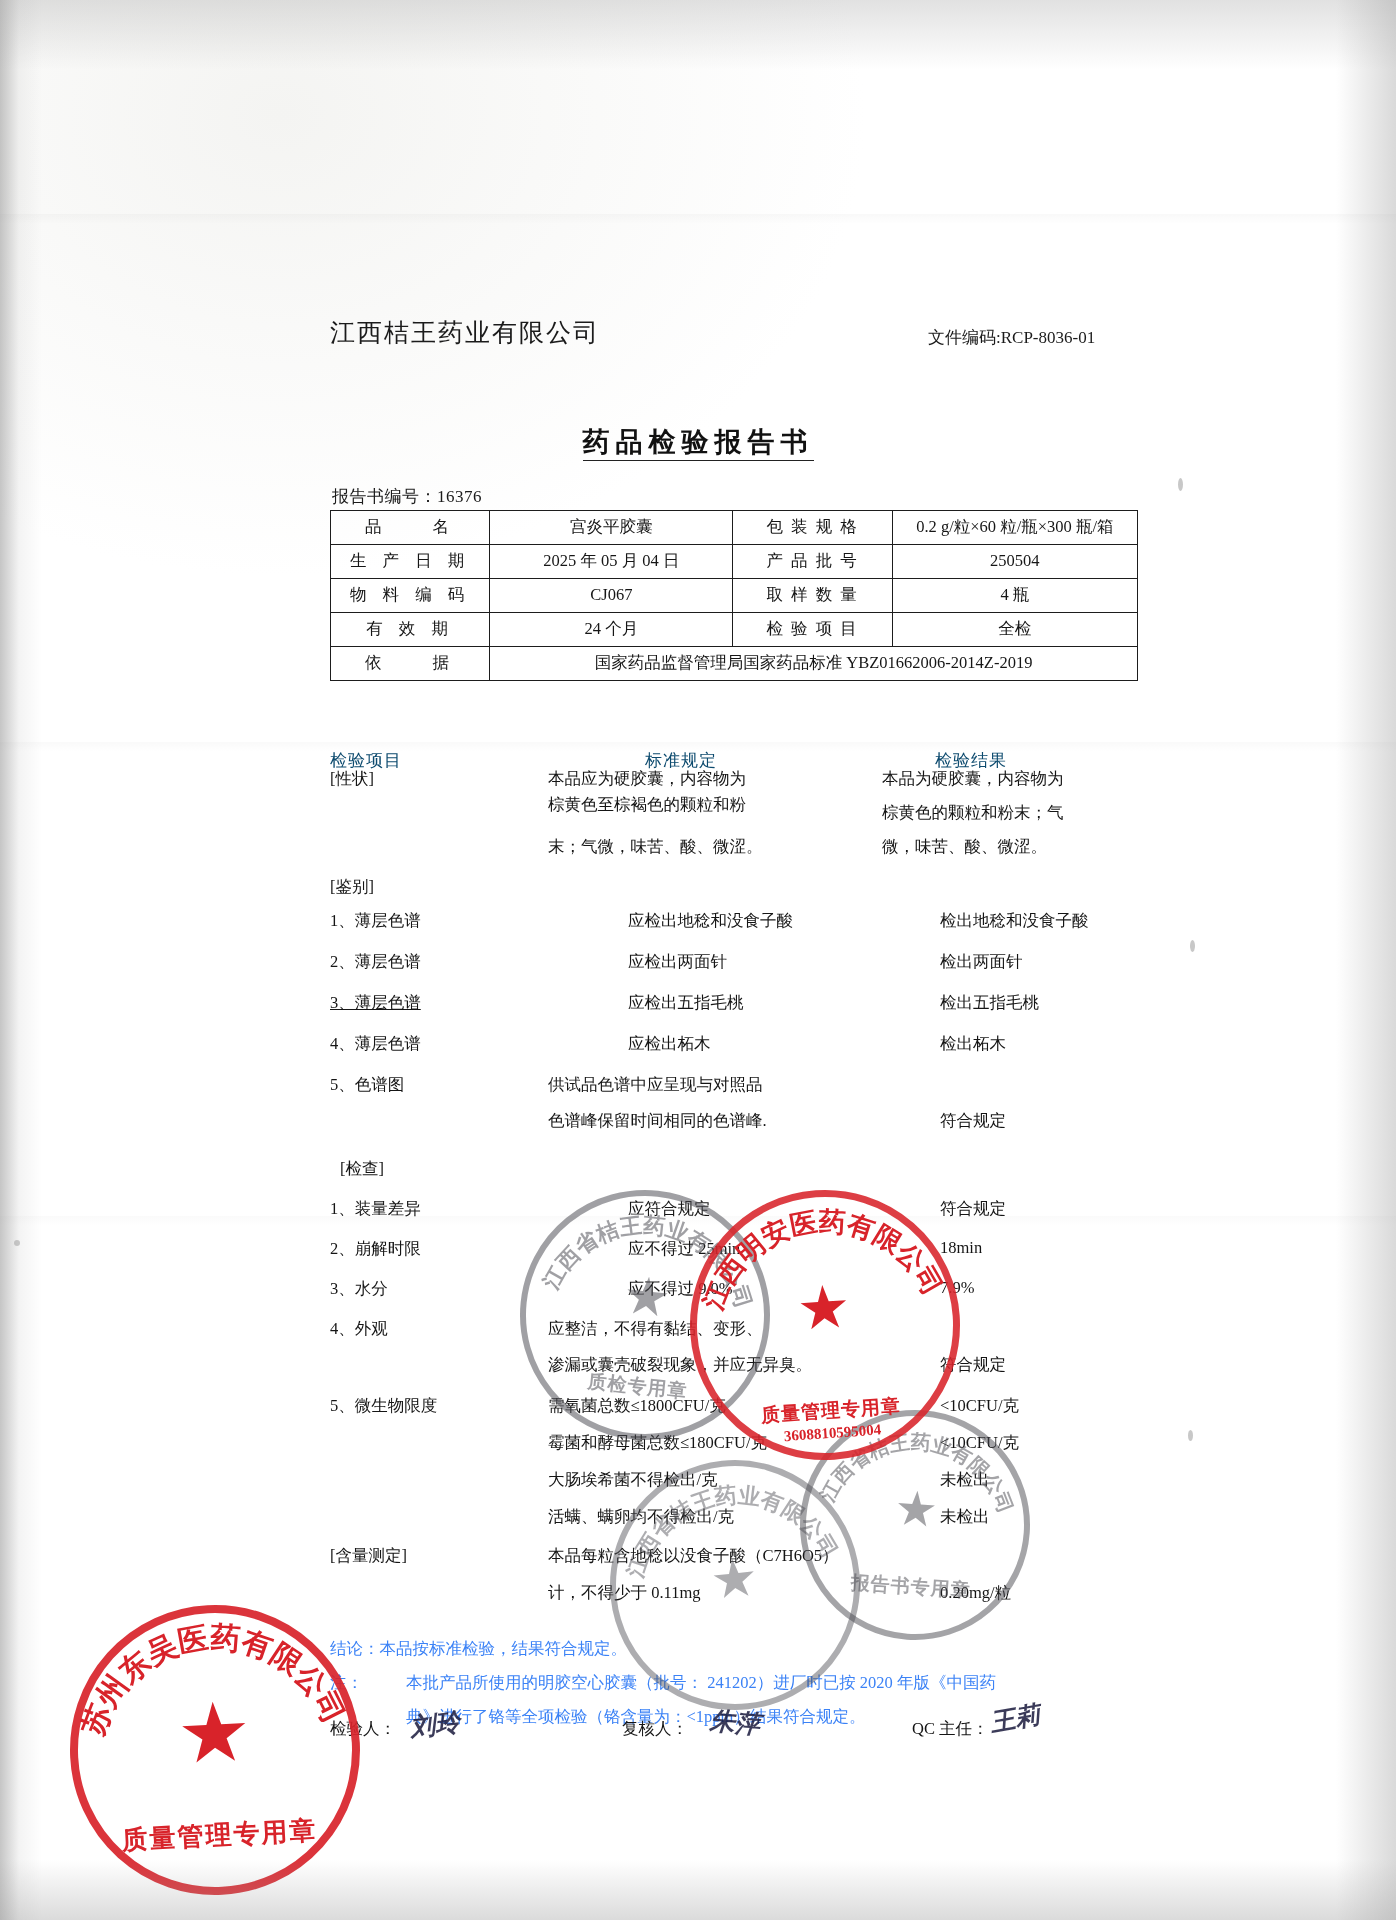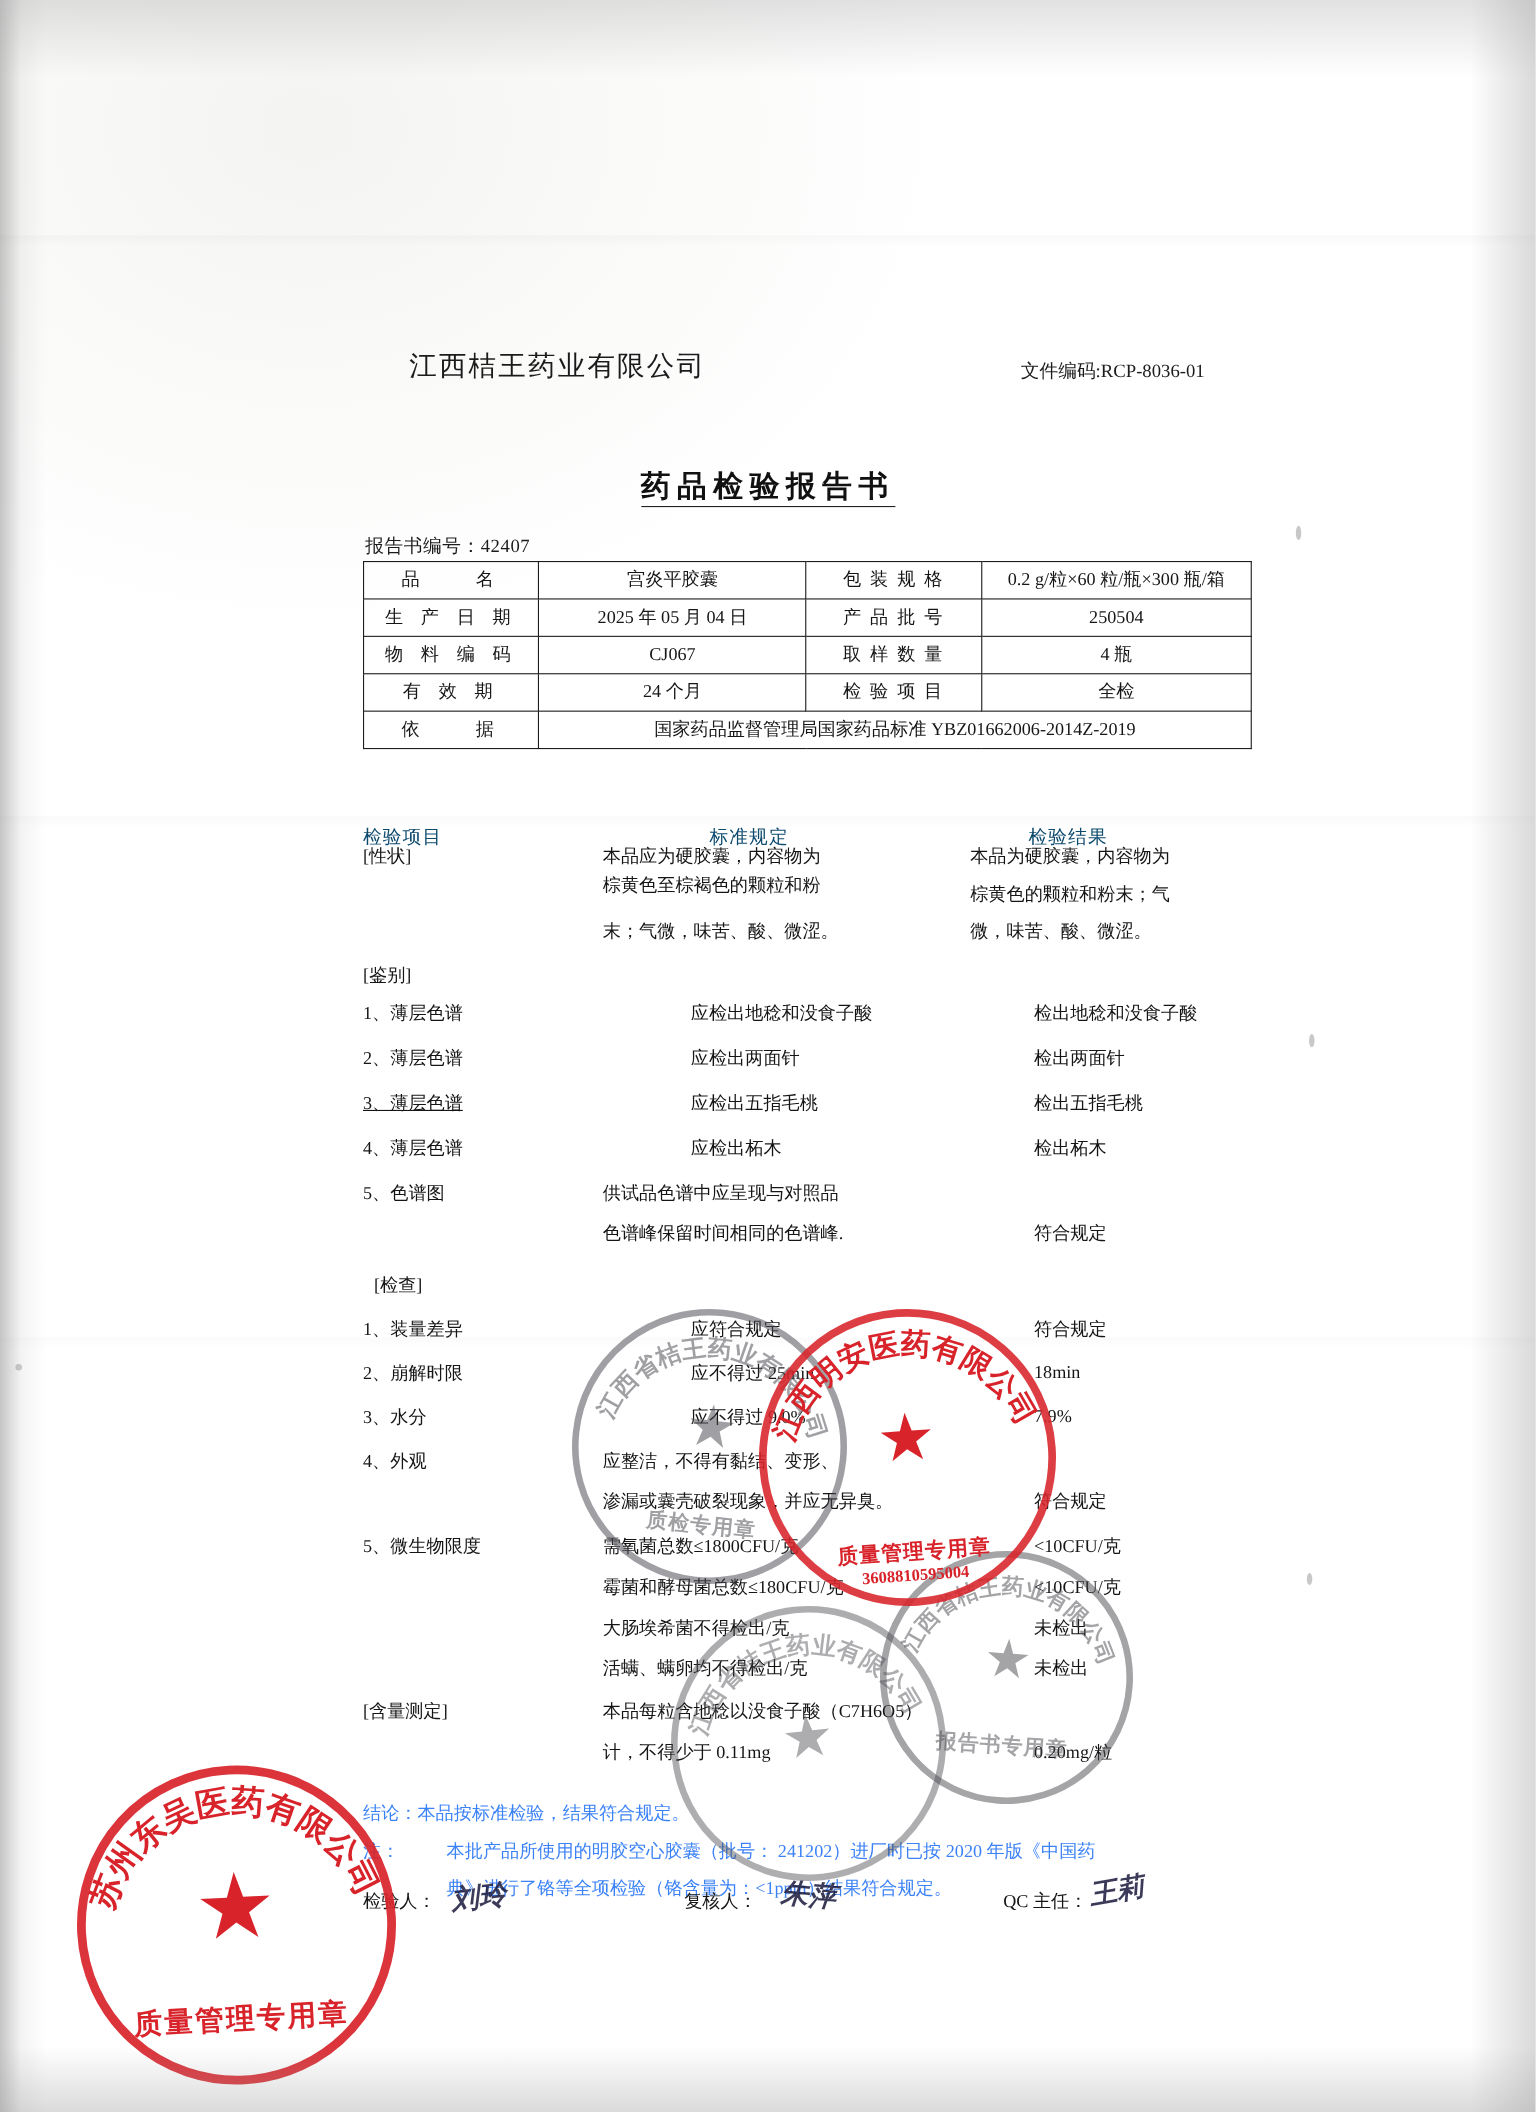--- a/index.html
+++ b/index.html
@@ -70,21 +70,20 @@
     height: 1920px;
   }
   .company {
     position: absolute;
     left: 330px;
     top: 316px;
     font-size: 25px;
     letter-spacing: 2px;
     color: #1b1b1b;
     font-family: "Liberation Serif", "DejaVu Serif", serif;
-    margin-left: 42px;
   }
   .doc-code {
     position: absolute;
     left: 928px;
     top: 326px;
     font-size: 17px;
     color: #1b1b1b;
   }
   .title {
     position: absolute;
@@ -300,21 +299,21 @@
   <div class="speck" style="left:1178px; top:478px; width:5px; height:13px;"></div>
   <div class="speck" style="left:1190px; top:940px; width:5px; height:12px;"></div>
   <div class="speck" style="left:1188px; top:1430px; width:5px; height:11px;"></div>
   <div class="speck" style="left:14px; top:1240px; width:6px; height:6px;"></div>
 
   <div class="content">
 
     <div class="company">江西桔王药业有限公司</div>
     <div class="doc-code">文件编码:RCP-8036-01</div>
     <div class="title"><u>药品检验报告书</u></div>
-    <div class="report-no">报告书编号：42407</div>
+    <div class="report-no">报告书编号：16376</div>
 
     <table class="info">
       <tbody>
           <tr>
         <td class="lbl">品　　名</td>
         <td class="val">宫炎平胶囊</td>
         <td class="lbl2">包 装 规 格</td>
         <td class="val2">0.2 g/粒×60 粒/瓶×300 瓶/箱</td>
       </tr>
       <tr>

